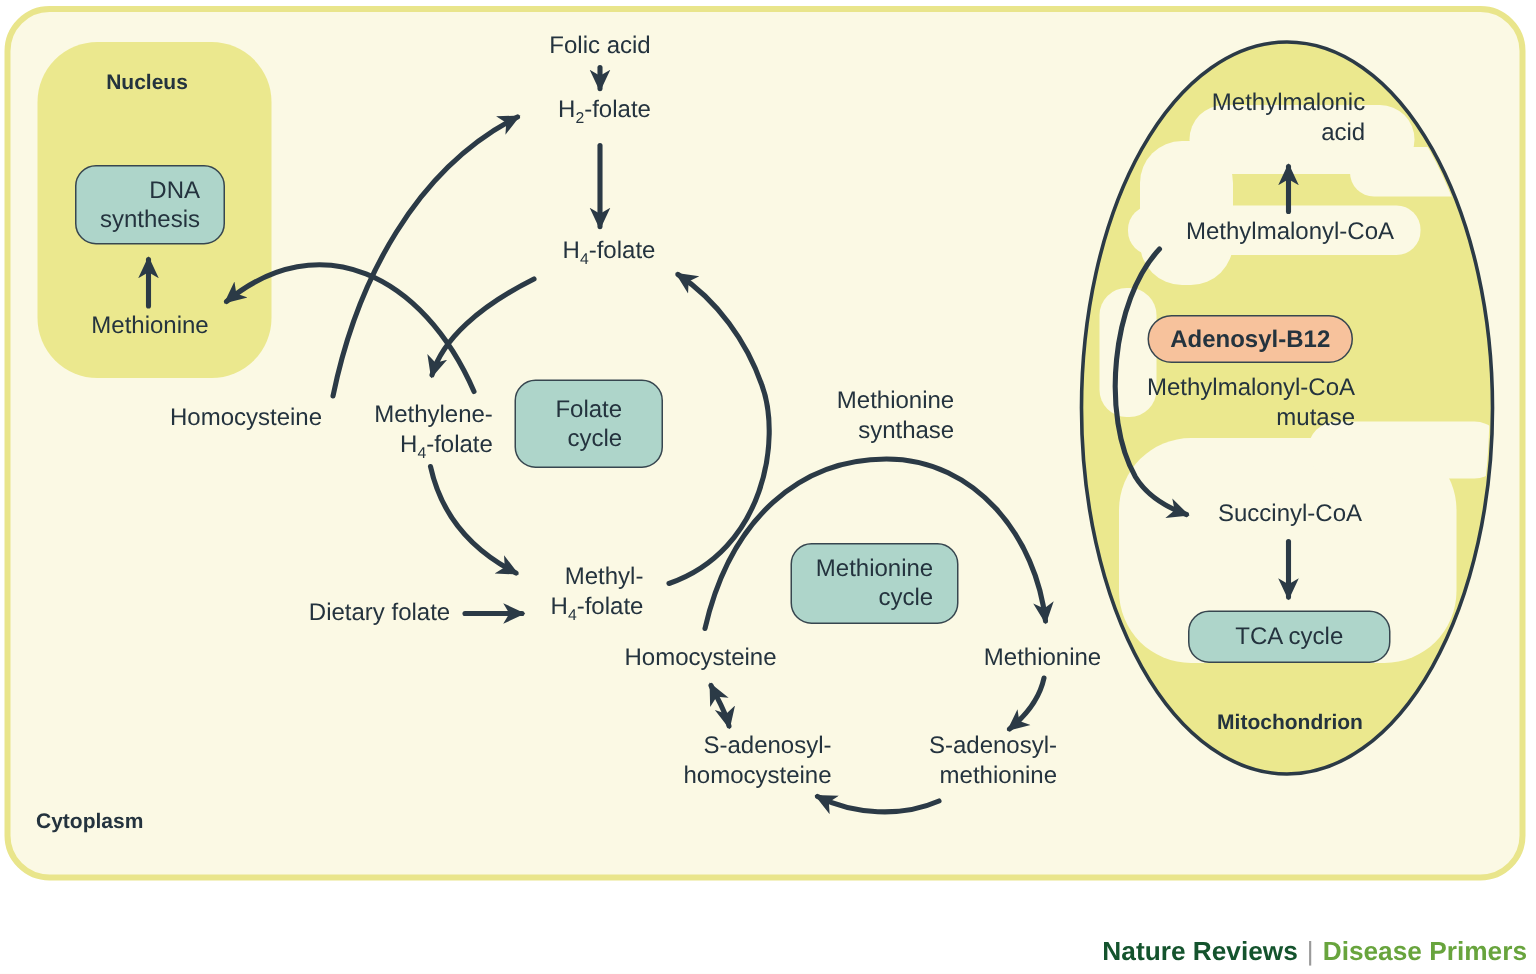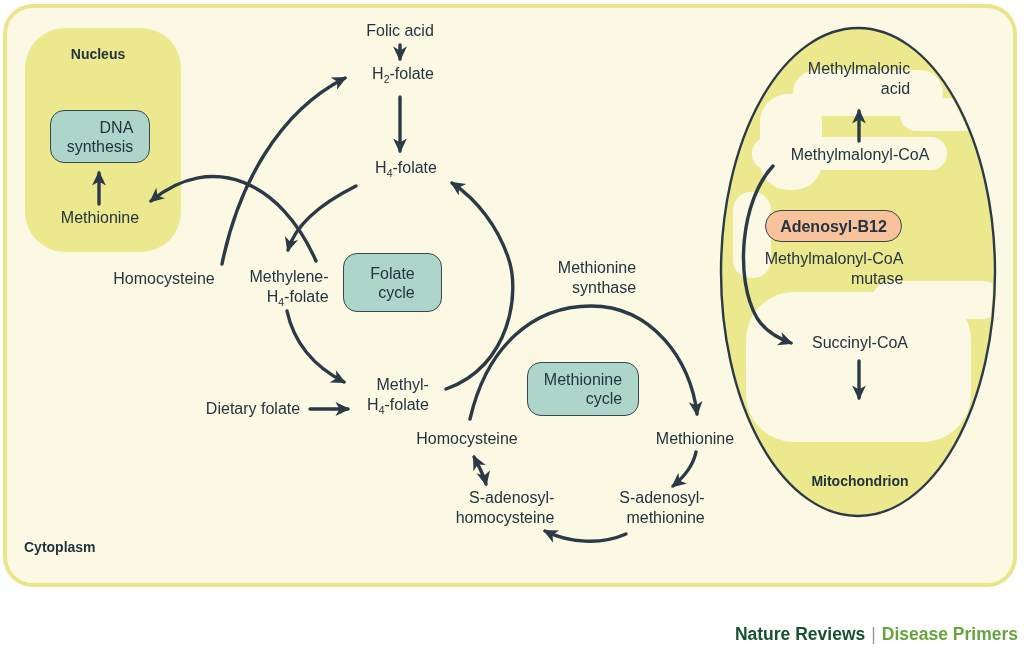--- a/index.html
+++ b/index.html
@@ -91,20 +91,23 @@
 
   <div class="box teal" style="left:50px;top:110px;width:100px;height:53px">
     <div><span>DNA</span><br><span>synthesis</span></div>
   </div>
   <div class="box teal" style="left:343px;top:253px;width:99px;height:59px">
     <div><span>Folate</span><br><span>cycle</span></div>
   </div>
   <div class="box teal" style="left:527px;top:362px;width:112px;height:54px">
     <div><span>Methionine</span><br><span>cycle</span></div>
   </div>
+  <div class="box teal" style="left:792px;top:407px;width:135px;height:35px">
+    <div>TCA cycle</div>
+  </div>
   <div class="box orange" style="left:765px;top:210px;width:137px;height:32px">
     <div>Adenosyl-B12</div>
   </div>
 
   <div class="lbl" style="left:400px;top:21px"><span>Folic acid</span></div>
   <div class="lbl" style="left:403px;top:64px"><span>H</span><sub>2</sub><span>-folate</span></div>
   <div class="lbl" style="left:406px;top:158px"><span>H</span><sub>4</sub><span>-folate</span></div>
   <div class="lbl" style="left:289px;top:267px">
     <span>Methylene-</span><br>
     <span>H</span><sub>4</sub><span>-folate</span>

